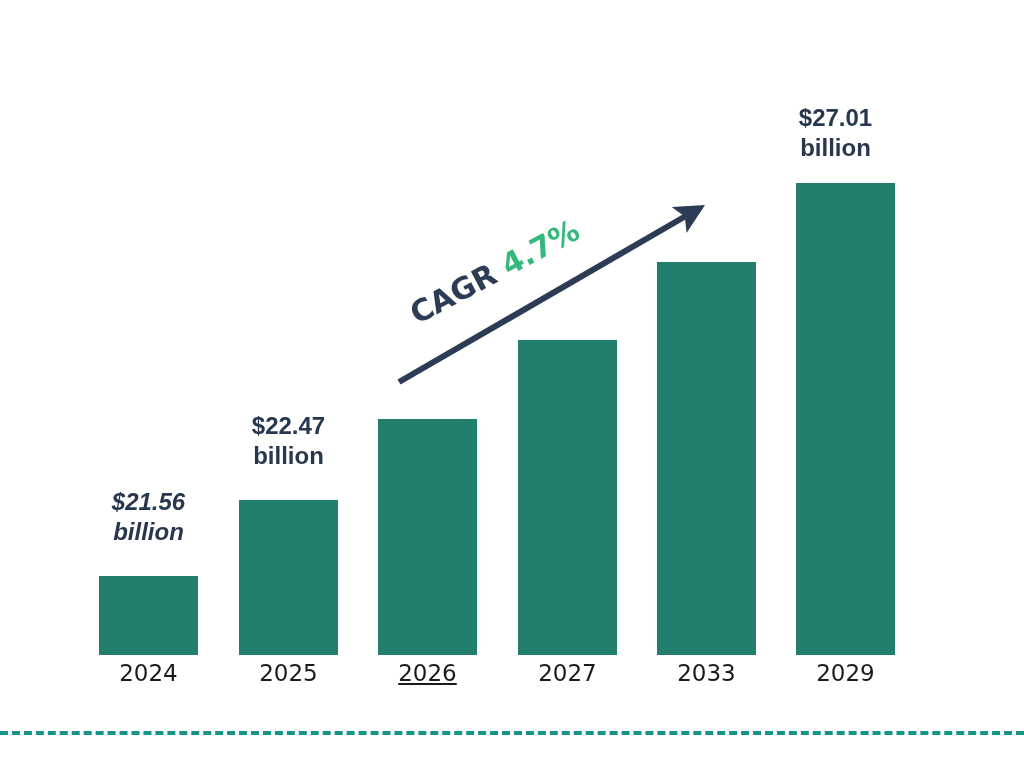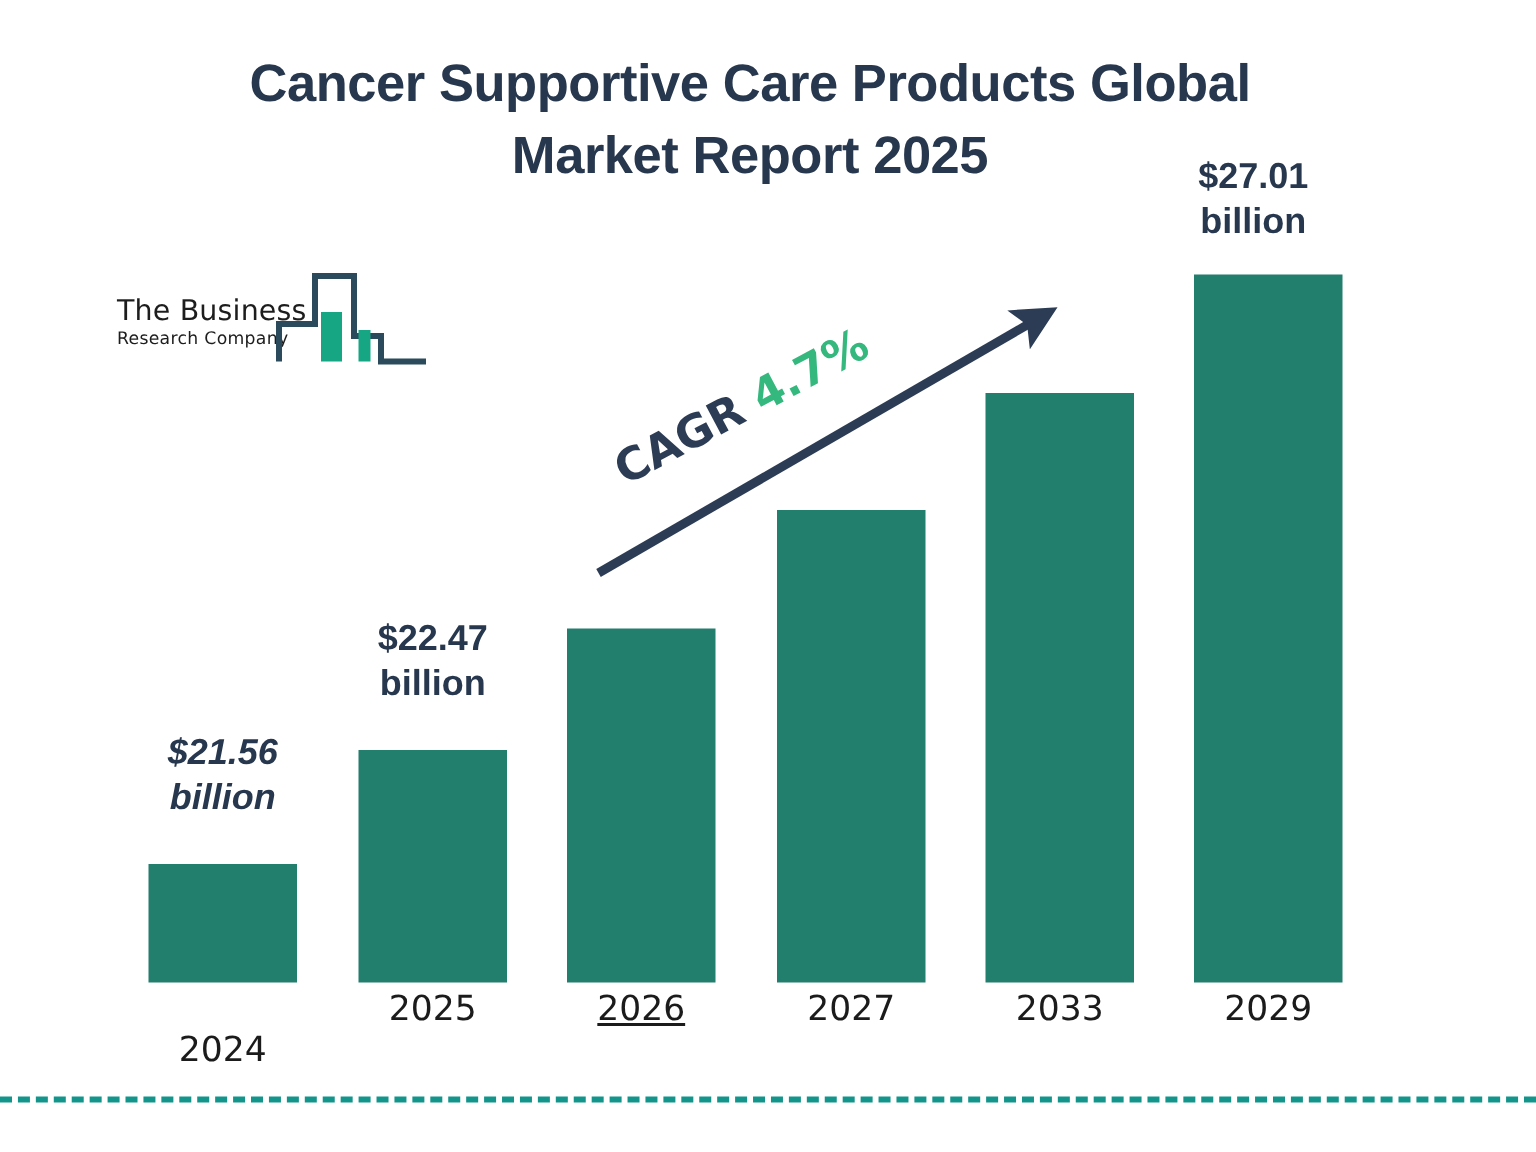--- a/index.html
+++ b/index.html
@@ -109,56 +109,39 @@
     width: 1024px;
     height: 0;
     border-top: 4px dashed #13958c;
   }
 </style>
 </head>
 <body>
 
 <div id="stage">
 
-  <div id="chart-title">Cancer Supportive Care Products Global
-Market Report 2025</div>
 
-  <div id="logo">
-    <div id="logo-text">
-      <div id="logo-line1">The Business</div>
-      <div id="logo-line2">Research Company</div>
-    </div>
-    <div id="logo-mark">
-      <svg width="102" height="72" viewBox="0 0 102 72">
-
-        <path d="M 2 65 L 2 40 L 26 40 L 26 8 L 52 8 L 52 48 L 70 48 L 70 65 L 100 65" fill="none" stroke="#2b4a5c" stroke-width="4" stroke-linejoin="miter"></path>
-
-        <rect x="30" y="32" width="14" height="33" fill="#17a683"></rect>
-        <rect x="55" y="44" width="8" height="21" fill="#17a683"></rect>
-      </svg>
-    </div>
-  </div>
 
   <div id="plot">
 
     <div class="bar" style="left:99px;  width:99px; top:576px; height:79px;"></div>
     <div class="bar" style="left:239px; width:99px; top:500px; height:155px;"></div>
     <div class="bar" style="left:378px; width:99px; top:419px; height:236px;"></div>
     <div class="bar" style="left:518px; width:99px; top:340px; height:315px;"></div>
     <div class="bar" style="left:657px; width:99px; top:262px; height:393px;"></div>
     <div class="bar" style="left:796px; width:99px; top:183px; height:472px;"></div>
 
     <div class="bar-value" style="left:79px; top:487px; width:139px;font-style:italic;">$21.56
 billion</div>
     <div class="bar-value" style="left:219px; top:411px; width:139px;">$22.47
 billion</div>
     <div class="bar-value" style="left:766px; top:103px; width:139px;">$27.01
 billion</div>
 
-    <div class="x-tick" style="left:99px;  width:99px;margin-top:27px;">2024</div>
+    <div class="x-tick" style="left:99px;  width:99px;">2024</div>
     <div class="x-tick" style="left:239px; width:99px;">2025</div>
     <div class="x-tick" style="left:378px; width:99px;text-decoration:underline;">2026</div>
     <div class="x-tick" style="left:518px; width:99px;">2027</div>
     <div class="x-tick" style="left:657px; width:99px;">2033</div>
     <div class="x-tick" style="left:796px; width:99px;">2029</div>
 
     <svg id="cagr-arrow" width="1024" height="768">
       <defs>
         <marker id="arrowhead" markerWidth="5" markerHeight="5" refX="2.3" refY="2.5" orient="auto">
           <path d="M 0 0 L 5 2.5 L 0 5 L 1.1 2.5 Z" fill="#2c3c55"></path>

